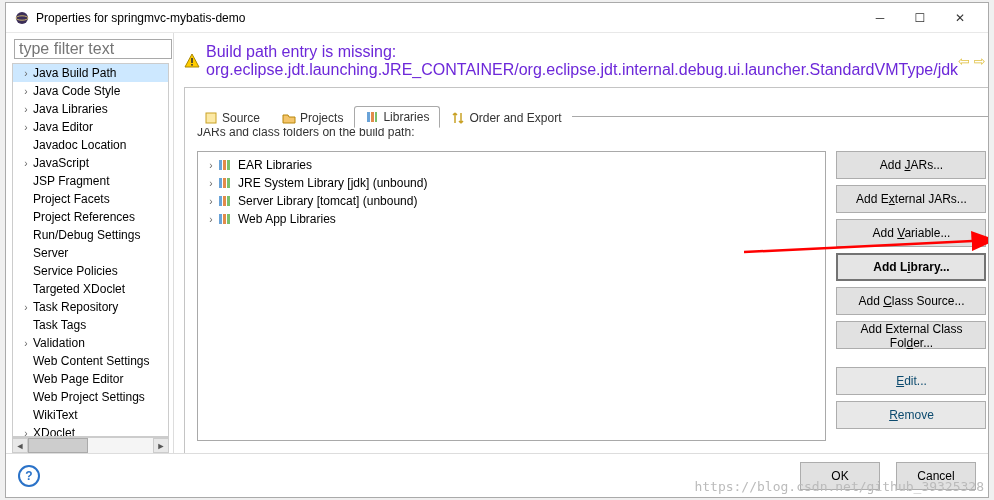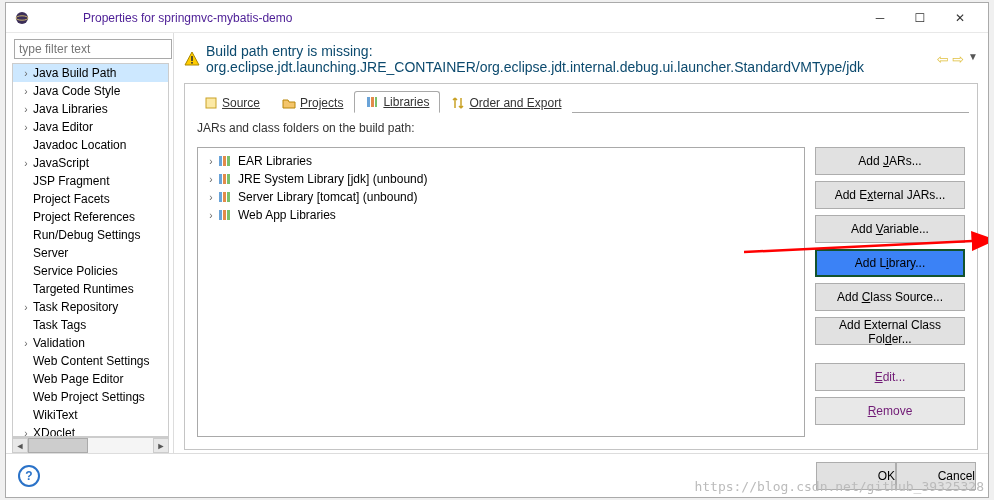--- a/index.html
+++ b/index.html
@@ -2,76 +2,76 @@
 <html><head>
 <meta charset="utf-8">
 <style>
 * { box-sizing: border-box; margin: 0; padding: 0; font-family: "Segoe UI", Tahoma, sans-serif; font-size: 12px; }
 body { background: #f0f0f0; width: 994px; height: 500px; overflow: hidden; position: relative; }
 
 .window { background: #fff; border: 1px solid #aaa; width: 984px; height: 496px; margin: 2px auto; display: flex; flex-direction: column; }
 
 .titlebar { height: 30px; display: flex; align-items: center; padding: 0 8px; border-bottom: 1px solid #e8e8e8; }
 .titlebar .icon { width: 16px; height: 16px; margin-right: 6px; }
-.titlebar .title { flex: 1; font-size: 12px; color: #4c1d95; margin-left: 47px; }
+.titlebar .title { flex: 1; font-size: 12px; color: #000000; }
 .titlebar .winbtn { width: 40px; height: 28px; display: flex; align-items: center; justify-content: center; color: #333; cursor: pointer; }
 
 .content { flex: 1; display: flex; overflow: hidden; }
 
 .sidebar { width: 168px; border-right: 1px solid #ddd; display: flex; flex-direction: column; padding: 4px 0 0 4px; background: #fff; }
-.filter-input { width: 158px; height: 20px; border: 1px solid #a9a9a9; padding: 1px 4px; margin: 2px 4px 4px 4px; font-size: 12px; }
+.filter-input { width: 158px; height: 20px; border: 1px solid #a9a9a9; padding: 1px 4px; margin: 2px 4px 4px 4px; font-size: 16px; }
 .tree { flex: 1; overflow: auto; border: 1px solid #ccc; margin: 0 4px 0 2px; background: #fff; }
 .tree-item { display: flex; align-items: center; height: 18px; padding: 0 2px; cursor: pointer; white-space: nowrap; }
 .tree-item.selected { background: #cde8ff; }
 .tree-item .arrow { width: 14px; display: inline-flex; justify-content: center; color: #666; font-size: 10px; }
 .tree-item .label { color: #000; }
 .tree-item.level1 { padding-left: 6px; }
 .sidebar-scroll { height: 16px; border-top: 1px solid #ccc; background: #f0f0f0; margin: 0 4px 0 2px; display: flex; }
 .sidebar-scroll .sb-btn { width: 16px; background: #e8e8e8; border: 1px solid #ccc; display:flex; align-items:center; justify-content:center; font-size:9px; color:#555;}
 .sidebar-scroll .sb-track { flex:1; background:#f5f5f5; }
 .sidebar-scroll .sb-thumb { width: 60px; height: 100%; background: #cdcdcd; border:1px solid #aaa; }
 
 .main { flex: 1; display: flex; flex-direction: column; padding: 6px 10px 8px 10px; position: relative; }
 
 .warning-row { display: flex; align-items: center; padding: 4px 0 8px 0; }
 .warn-icon { width: 16px; height: 16px; margin-right: 6px; }
-.warning-text { flex: 1; color: #0c4a6e; font-size: 14px; }
+.warning-text { flex: 1; color: #6d28d9; font-size: 16px; }
 .nav-arrows { display: flex; gap: 4px; }
 .nav-arrows span { color: #e0c040; cursor: pointer; font-size: 14px; }
 .nav-arrows .menu-drop { color: #555; font-size: 10px; }
 
 .panel { flex: 1; border: 1px solid #c4c4c4; display: flex; flex-direction: column; padding: 2px; background: #fff; }
 
 .tabs { display: flex; align-items: flex-end; padding: 4px 6px 0 6px; }
-.tab { display: flex; align-items: center; gap: 4px; padding: 3px 10px; border: 1px solid transparent; border-bottom: none; cursor: pointer; color: #333; background: #fff; position: relative; top: 1px; text-decoration: underline; }
+.tab { display: flex; align-items: center; gap: 4px; padding: 3px 10px; border: 1px solid transparent; border-bottom: none; cursor: pointer; color: #333; background: #fff; position: relative; top: 12px; }
 .tab.active { border-color: #a9a9a9; border-bottom: 1px solid #fff; border-radius: 3px 3px 0 0; }
 .tab-icon { width: 14px; height: 14px; display: inline-block; }
 .tab-sep { height: 1px; background: #a9a9a9; margin: 0 6px; }
 
 .tab-content { flex: 1; display: flex; flex-direction: column; padding: 8px 10px 10px 10px; }
 .list-label { color: #333; margin-bottom: 12px; }
 
 .list-area { flex: 1; display: flex; gap: 10px; }
 .list-box { flex: 1; border: 1px solid #a9a9a9; background: #fff; padding: 4px 0; overflow: auto; }
 .list-item { display: flex; align-items: center; height: 18px; padding: 0 6px; cursor: pointer; }
 .list-item .arrow { width: 14px; display: inline-flex; justify-content: center; color: #666; font-size: 10px; }
 .lib-icon { width: 16px; height: 14px; margin-right: 4px; display: inline-block; }
 
 .btn-col { width: 150px; display: flex; flex-direction: column; gap: 6px; }
 .btn { height: 28px; border: 1px solid #adadad; background: #e1e1e1; color: #000; cursor: pointer; font-size: 12px; }
-.btn.disabled { color: #701a75; background: #e8e8e8; cursor: default; }
-.btn.highlighted { border: 2px solid #14532d; background: #3b82f6; }
+.btn.disabled { color: #0c4a6e; background: #e8e8e8; cursor: default; }
+.btn.highlighted { border: 2px solid #737373; background: #e5e5e5; font-weight: bold; }
 .btn .u { text-decoration: underline; }
 
 .apply-row { display: flex; justify-content: flex-start; padding: 8px 10px 0 0; }
 
 .footer { height: 44px; border-top: 1px solid #ddd; display: flex; align-items: center; padding: 0 12px; }
 .help-icon { width: 22px; height: 22px; border: 2px solid #2a72c8; border-radius: 50%; color: #2a72c8; display: flex; align-items: center; justify-content: center; font-weight: bold; cursor: pointer; }
 .footer .spacer { flex: 1; }
-.footer .btn { width: 80px; margin-left: 0; text-align: right; }
+.footer .btn { width: 80px; margin-left: 16px; }
 
 .red-arrow { position: absolute; left: 570px; top: 195px; pointer-events: none; }
 
 .watermark { position: absolute; right: 10px; bottom: 6px; color: #bbb; font-family: monospace; font-size: 13px; }
 </style>
 </head>
 <body>
 
 <div class="window">
 
@@ -134,21 +134,21 @@
           <div class="tree-item level1">
             <span class="arrow"></span>
             <span class="label">Server</span>
           </div>
           <div class="tree-item level1">
             <span class="arrow"></span>
             <span class="label">Service Policies</span>
           </div>
           <div class="tree-item level1">
             <span class="arrow"></span>
-            <span class="label">Targeted Runtimes</span>
+            <span class="label">Targeted XDoclet</span>
           </div>
           <div class="tree-item level1">
             <span class="arrow">›</span>
             <span class="label">Task Repository</span>
           </div>
           <div class="tree-item level1">
             <span class="arrow"></span>
             <span class="label">Task Tags</span>
           </div>
           <div class="tree-item level1">

